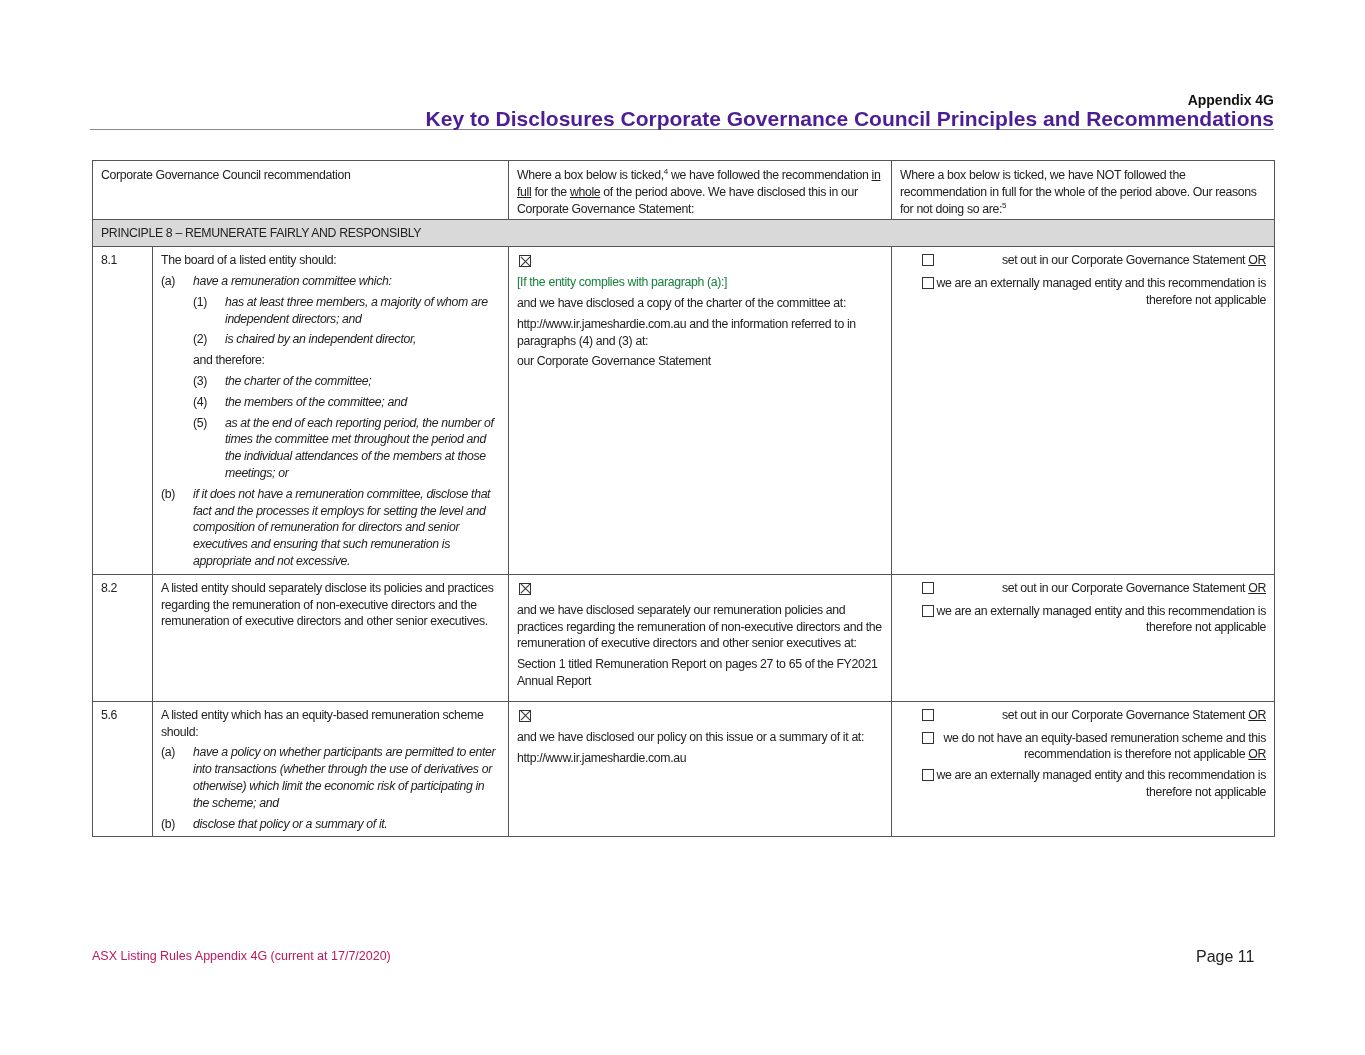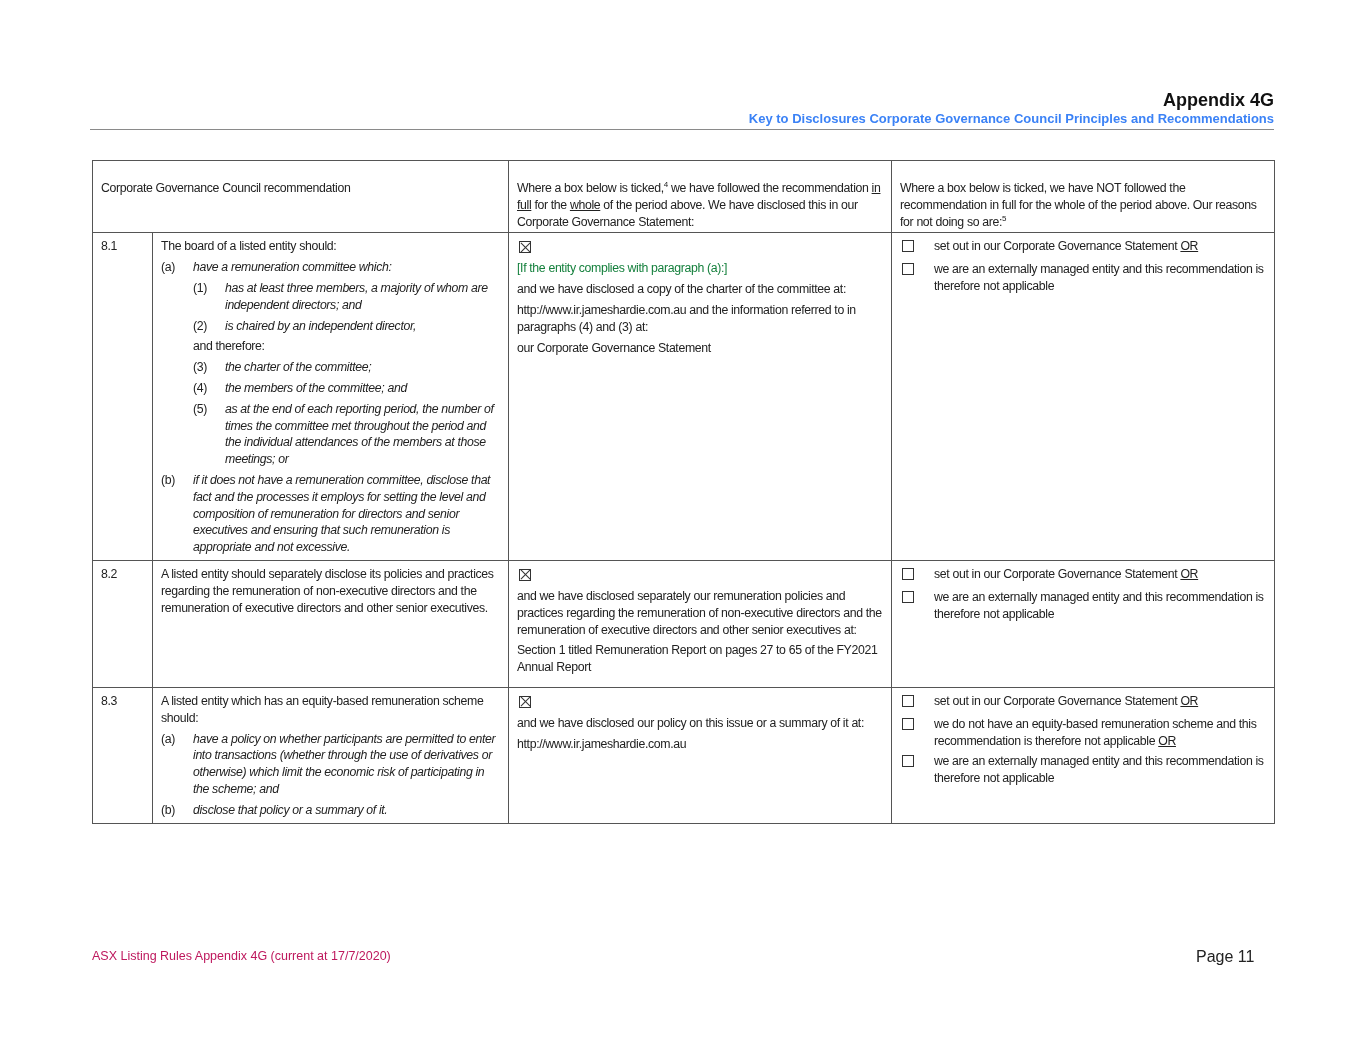--- a/index.html
+++ b/index.html
@@ -1,39 +1,39 @@
 <!DOCTYPE html>
 <html><head>
   <meta charset="utf-8">
   <style>
     html, body { margin: 0; padding: 0; background: #ffffff; }
     body { width: 1365px; height: 1055px; position: relative; font-family: "Liberation Sans", sans-serif; color: #222; overflow: hidden; }
     .page-header { position: absolute; left: 90px; top: 91px; width: 1184px; text-align: right; border-bottom: 1.5px solid #8a8a8a; padding-bottom: 1px; }
-    .page-header .h1 { font-weight: bold; font-size: 18px; line-height: 18px; color: #111; }
-    .page-header .h2 { font-weight: bold; font-size: 13px; line-height: 19px; color: #3b82f6; }
+    .page-header .h1 { font-weight: bold; font-size: 14px; line-height: 18px; color: #111; }
+    .page-header .h2 { font-weight: bold; font-size: 21px; line-height: 19px; color: #4c1d95; }
     table.cg { position: absolute; left: 92px; top: 160px; width: 1182px; border-collapse: collapse; font-family: "Liberation Sans", sans-serif; font-size: 12.3px; line-height: 16.8px; color: #222; table-layout: fixed; }
     table.cg td { border: 1.2px solid #555; vertical-align: top; padding: 5px 8px 4px 8px; }
-    table.cg td.hdr { padding-top: 19px; padding-bottom: 2px; }
+    table.cg td.hdr { padding-top: 6px; padding-bottom: 2px; }
     table.cg tr.principle td { background: #d9d9d9; padding: 5px 8px 4px 8px; }
     .condensed { letter-spacing: -0.35px; }
     .u { text-decoration: underline; }
     sup { font-size: 8px; line-height: 0; vertical-align: super; }
     .para { margin: 0 0 4px 0; }
     .li { display: flex; margin: 0 0 4px 0; }
     .li .num { width: 32px; flex: 0 0 32px; }
     .li .txt { flex: 1; font-style: italic; }
     .li.l2 { padding-left: 32px; }
     .indent32 { padding-left: 32px; margin: 0 0 4px 0; }
     .chk { display: inline-block; width: 12px; height: 12px; border: 1px solid #333; position: relative; box-sizing: border-box; }
     .chk.x::before, .chk.x::after { content: ""; position: absolute; left: -1px; top: 4.5px; width: 13px; height: 1px; background: #333; }
     .chk.x::before { transform: rotate(45deg); }
     .chk.x::after { transform: rotate(-45deg); }
     .tick-row { margin: 3px 0 5px 2px; height: 14px; }
     .blue { color: #15803d; }
-    .opt { display: flex; margin: 0 0 4px 0; }
+    .opt { display: flex; margin: 0 0 4px 0; text-align: right; }
     .opt .box { width: 32px; flex: 0 0 32px; padding-top: 2px; padding-left: 2px; }
     .opt .txt { flex: 1; }
     .footer-left { position: absolute; left: 92px; top: 949px; font-size: 12.5px; color: #be185d; }
     .footer-right { position: absolute; left: 1196px; top: 948px; font-size: 16px; color: #222; }
   </style>
 </head>
 <body>
 
 <div class="page-header">
   <div class="h1">Appendix 4G</div>
@@ -45,20 +45,23 @@
     <col style="width:60px">
     <col style="width:356px">
     <col style="width:383px">
     <col style="width:383px">
   </colgroup>
   <tbody>
       <tr>
     <td class="hdr" colspan="2">Corporate Governance Council recommendation</td>
     <td class="hdr"><span>Where a box below is ticked,</span><sup>4</sup><span> we have followed the recommendation </span><span class="u">in full</span><span> for the </span><span class="u">whole</span><span> of the period above. We have disclosed this in our Corporate Governance Statement:</span></td>
     <td class="hdr"><span>Where a box below is ticked, we have NOT followed the recommendation in full for the whole of the period above. Our reasons for not doing so are:</span><sup>5</sup></td>
+  </tr>
+  <tr class="principle">
+    <td colspan="4">PRINCIPLE 8 – REMUNERATE FAIRLY AND RESPONSIBLY</td>
   </tr>
 
   <tr>
     <td>8.1</td>
     <td>
       <div class="para">The board of a listed entity should:</div>
       <div class="li">
             <span class="num">(a)</span>
             <span class="txt">have a remuneration committee which:</span>
           </div>
@@ -123,21 +126,21 @@
             <span class="txt"><span>set out in our Corporate Governance Statement </span><span class="u">OR</span></span>
           </div>
       <div class="opt">
             <span class="box"><span class="chk"></span></span>
             <span class="txt"><span>we are an externally managed entity and this recommendation is therefore not applicable</span></span>
           </div>
     </td>
   </tr>
 
   <tr>
-    <td>8.3</td>
+    <td>5.6</td>
     <td>
       <div class="para">A listed entity which has an equity-based remuneration scheme should:</div>
       <div class="li">
             <span class="num">(a)</span>
             <span class="txt">have a policy on whether participants are permitted to enter into transactions (whether through the use of derivatives or otherwise) which limit the economic risk of participating in the scheme; and</span>
           </div>
       <div class="li" style="margin-bottom:0">
             <span class="num">(b)</span>
             <span class="txt">disclose that policy or a summary of it.</span>
           </div>

